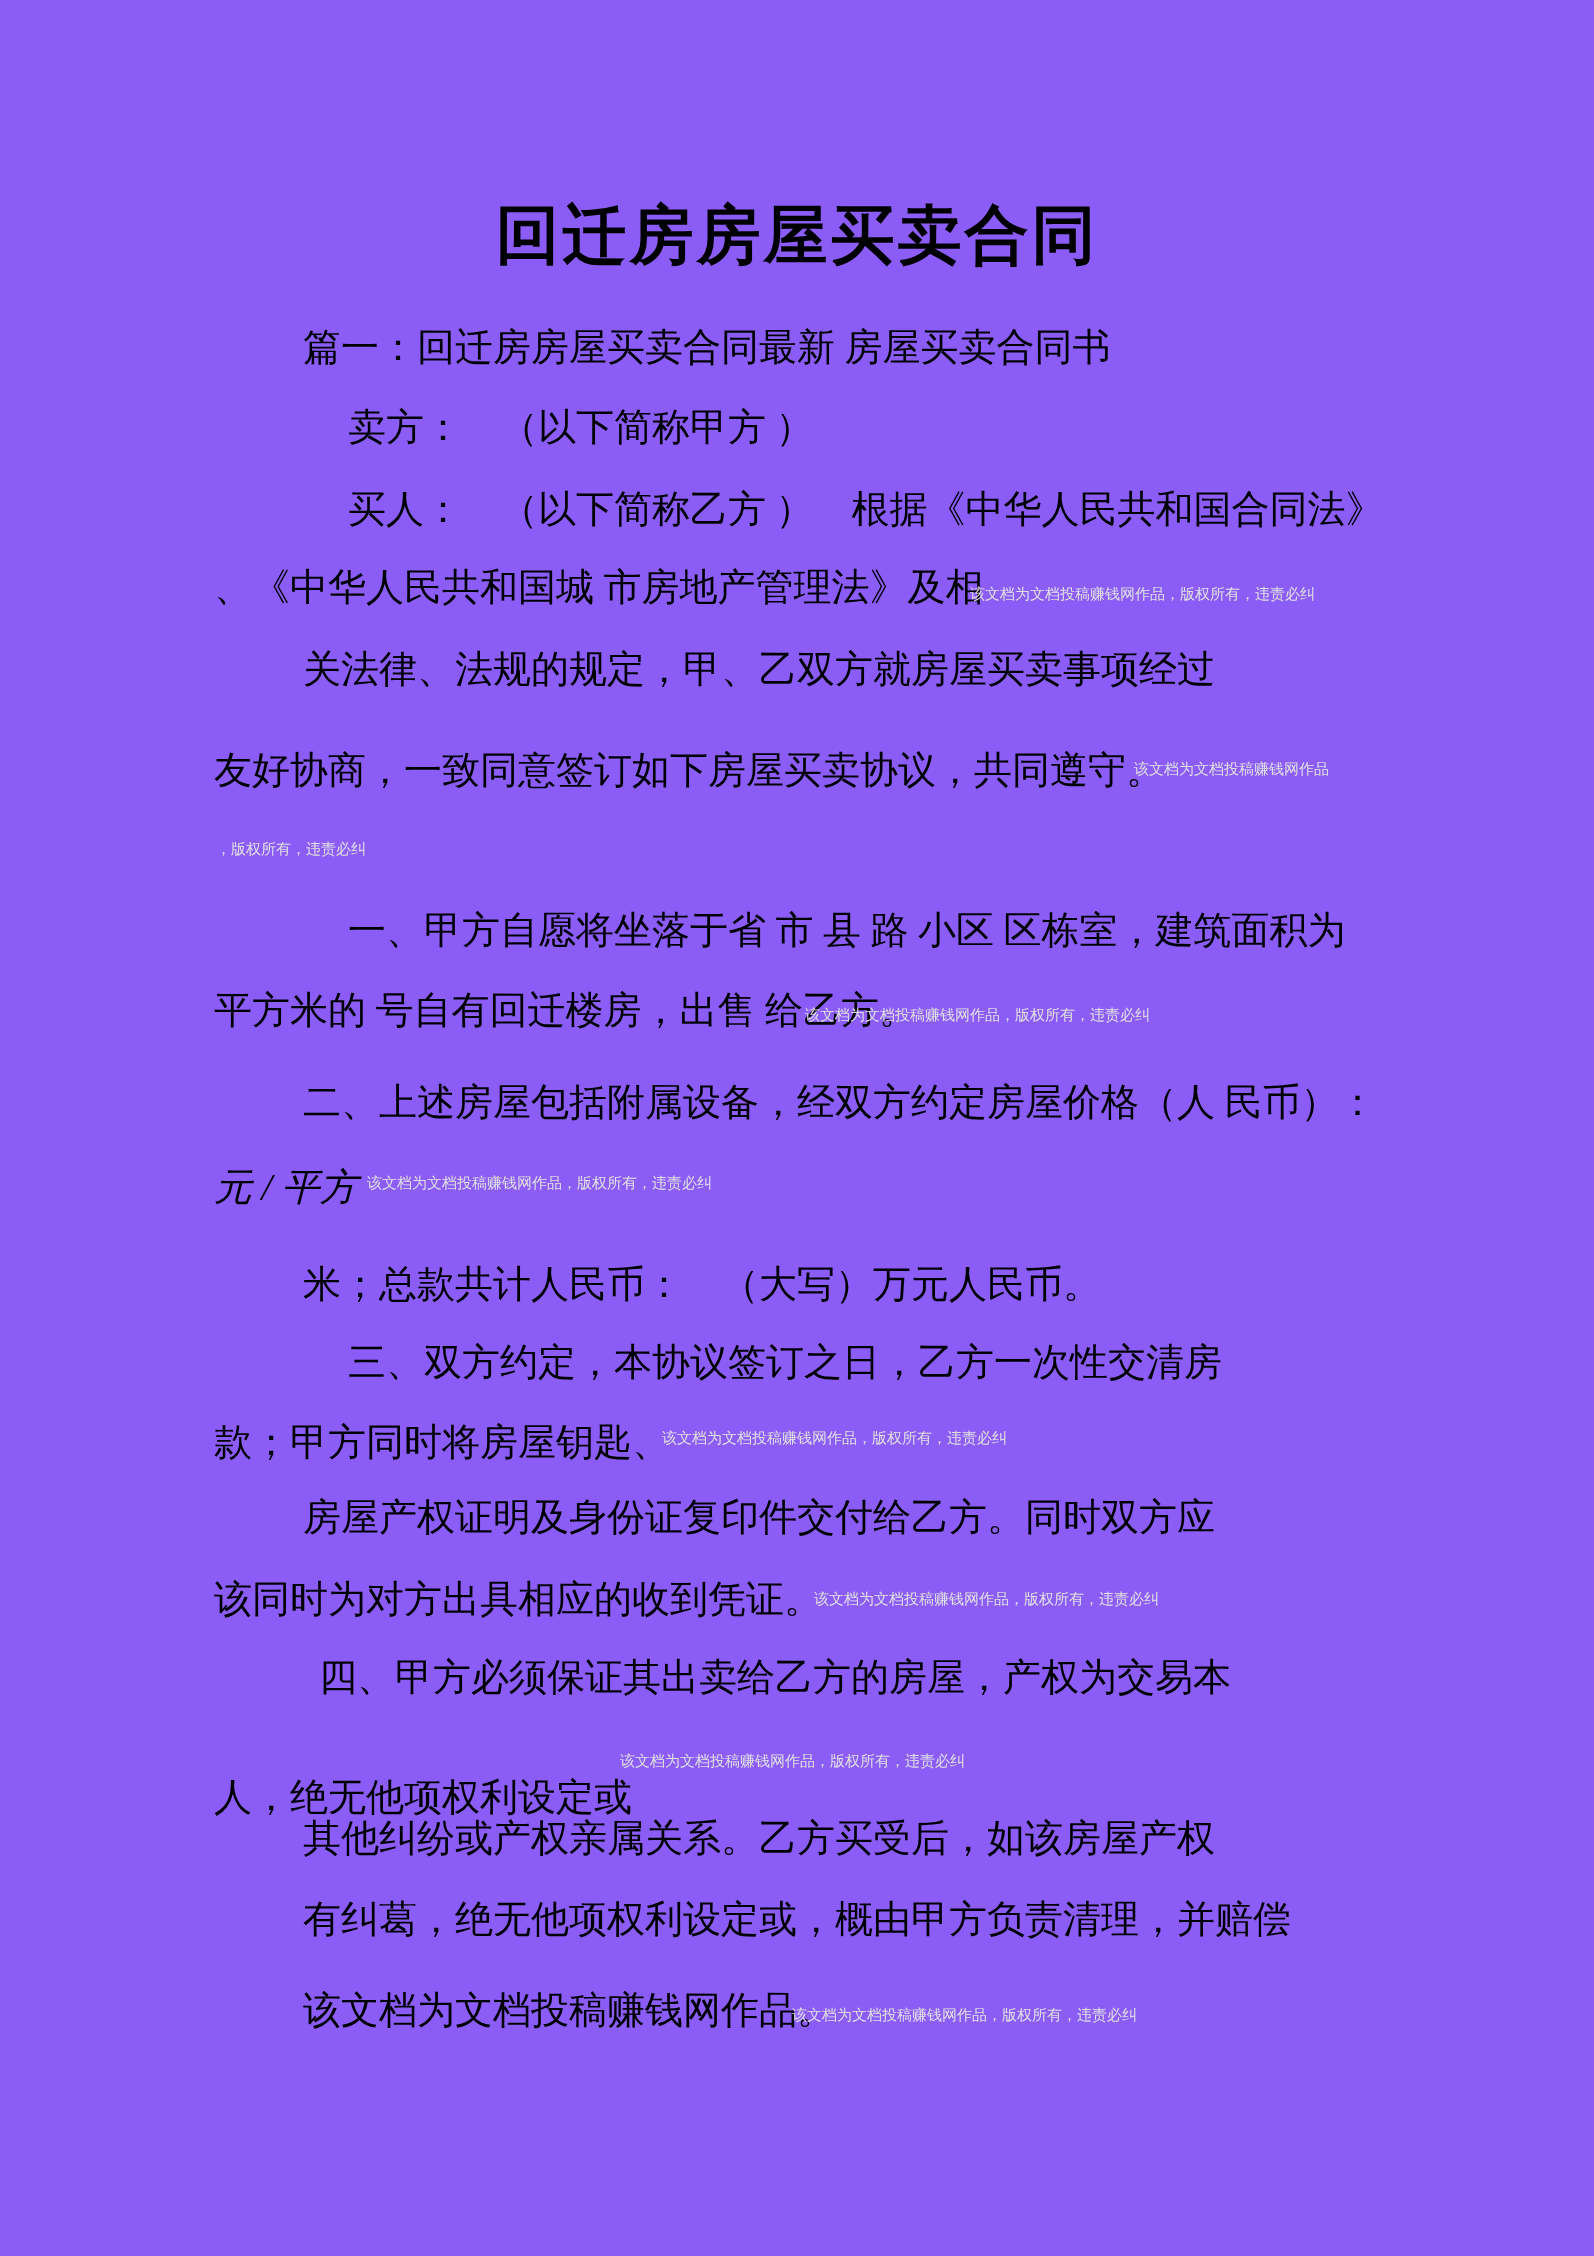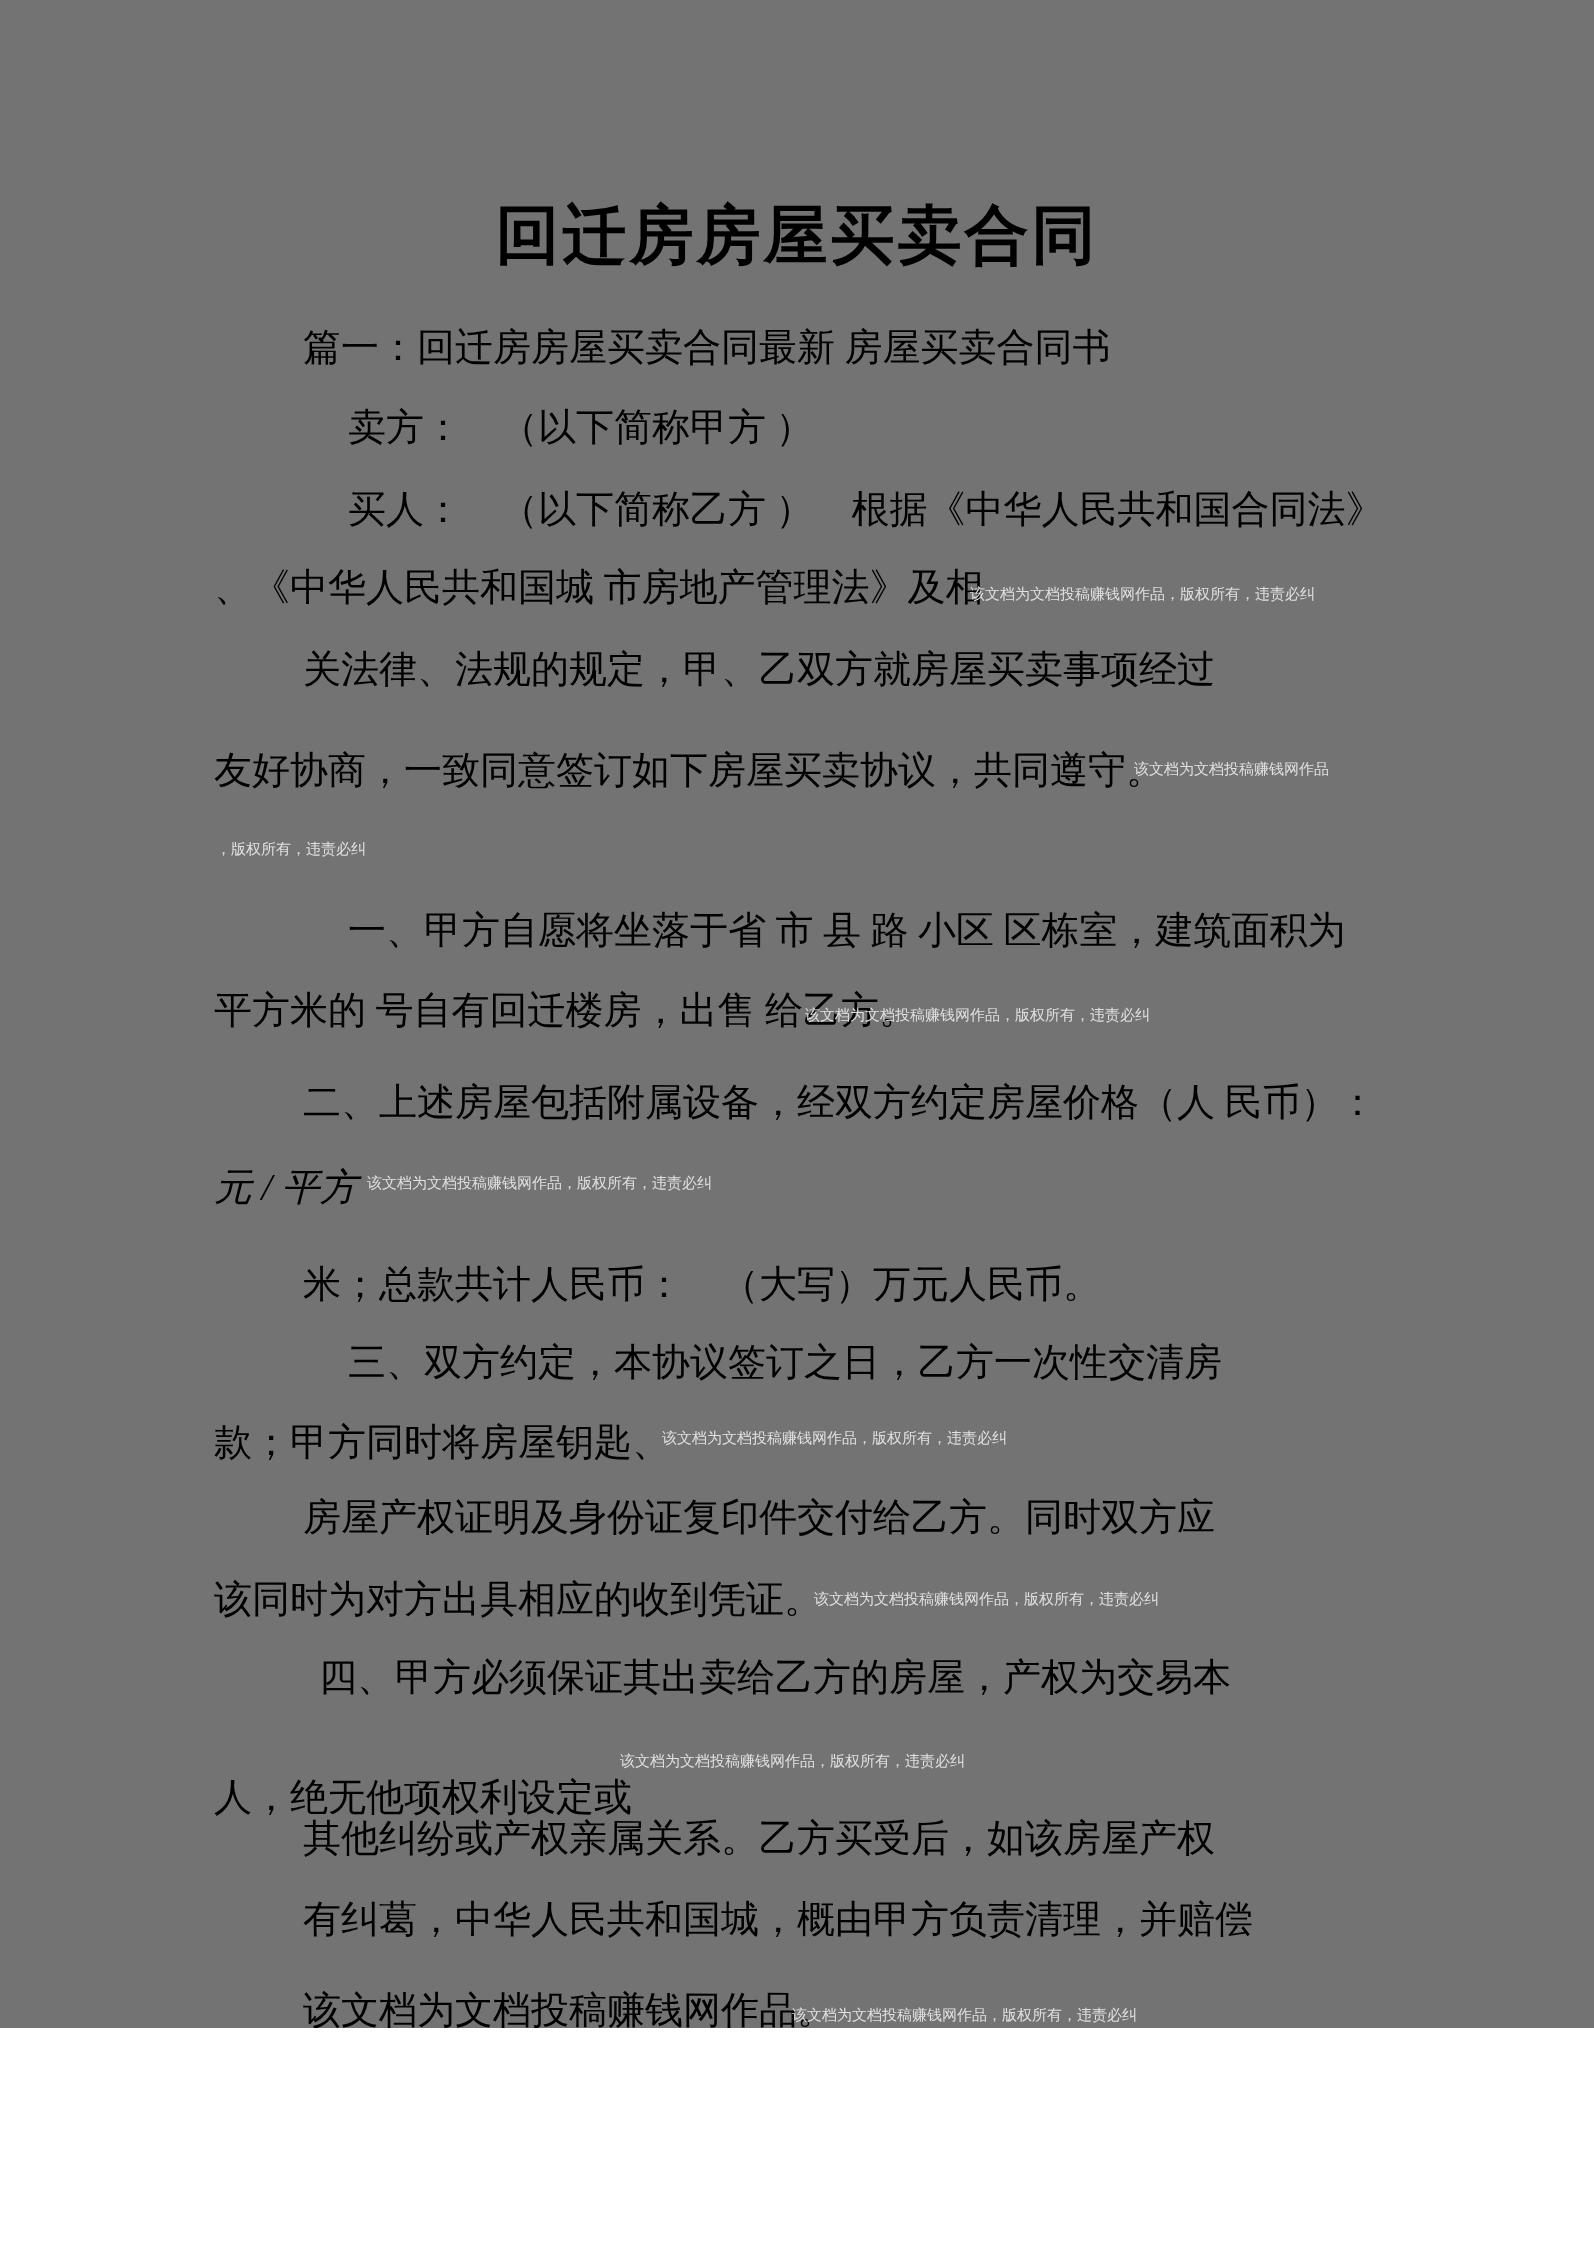--- a/index.html
+++ b/index.html
@@ -3,22 +3,22 @@
 <meta charset="utf-8">
 <style>
   html, body {
     margin: 0;
     padding: 0;
     background: #ffffff;
   }
   .page {
     position: relative;
     width: 1594px;
-    height: 2028px;
-    background: #737373;
+    height: 2256px;
+    background: #8b5cf6;
     overflow: hidden;
   }
   .doc-title {
     position: absolute;
     left: 0;
     top: 200px;
     width: 100%;
     text-align: center;
     font-family: "Liberation Sans", "DejaVu Sans", sans-serif;
     font-weight: bold;
@@ -63,21 +63,21 @@
   <div class="bl" style="left:303px; top:1080px;">二、上述房屋包括附属设备，经双方约定房屋价格（人 民币）：</div>
   <div class="bl" style="left:214px; top:1165px;font-style:italic;">元 / 平方</div>
   <div class="bl" style="left:303px; top:1262px;">米；总款共计人民币：　（大写）万元人民币。</div>
   <div class="bl" style="left:348px; top:1340px;">三、双方约定，本协议签订之日，乙方一次性交清房</div>
   <div class="bl" style="left:214px; top:1420px;">款；甲方同时将房屋钥匙、</div>
   <div class="bl" style="left:303px; top:1495px;">房屋产权证明及身份证复印件交付给乙方。同时双方应</div>
   <div class="bl" style="left:214px; top:1577px;">该同时为对方出具相应的收到凭证。</div>
   <div class="bl" style="left:319px; top:1655px;text-align:right;">四、甲方必须保证其出卖给乙方的房屋，产权为交易本</div>
   <div class="bl" style="left:214px; top:1735px;margin-top:40px;">人，绝无他项权利设定或</div>
   <div class="bl" style="left:303px; top:1816px;">其他纠纷或产权亲属关系。乙方买受后，如该房屋产权</div>
-  <div class="bl" style="left:303px; top:1897px;">有纠葛，中华人民共和国城，概由甲方负责清理，并赔偿</div>
+  <div class="bl" style="left:303px; top:1897px;">有纠葛，绝无他项权利设定或，概由甲方负责清理，并赔偿</div>
   <div class="bl" style="left:303px; top:1988px;">该文档为文档投稿赚钱网作品。</div>
 
   <span class="wm" style="left:970px;  top:585px;">该文档为文档投稿赚钱网作品，版权所有，违责必纠</span>
   <span class="wm" style="left:1134px; top:760px;">该文档为文档投稿赚钱网作品</span>
   <span class="wm" style="left:216px;  top:840px;">，版权所有，违责必纠</span>
   <span class="wm" style="left:805px;  top:1006px;">该文档为文档投稿赚钱网作品，版权所有，违责必纠</span>
   <span class="wm" style="left:367px;  top:1174px;">该文档为文档投稿赚钱网作品，版权所有，违责必纠</span>
   <span class="wm" style="left:662px;  top:1429px;">该文档为文档投稿赚钱网作品，版权所有，违责必纠</span>
   <span class="wm" style="left:814px;  top:1590px;">该文档为文档投稿赚钱网作品，版权所有，违责必纠</span>
   <span class="wm" style="left:620px;  top:1752px;">该文档为文档投稿赚钱网作品，版权所有，违责必纠</span>

